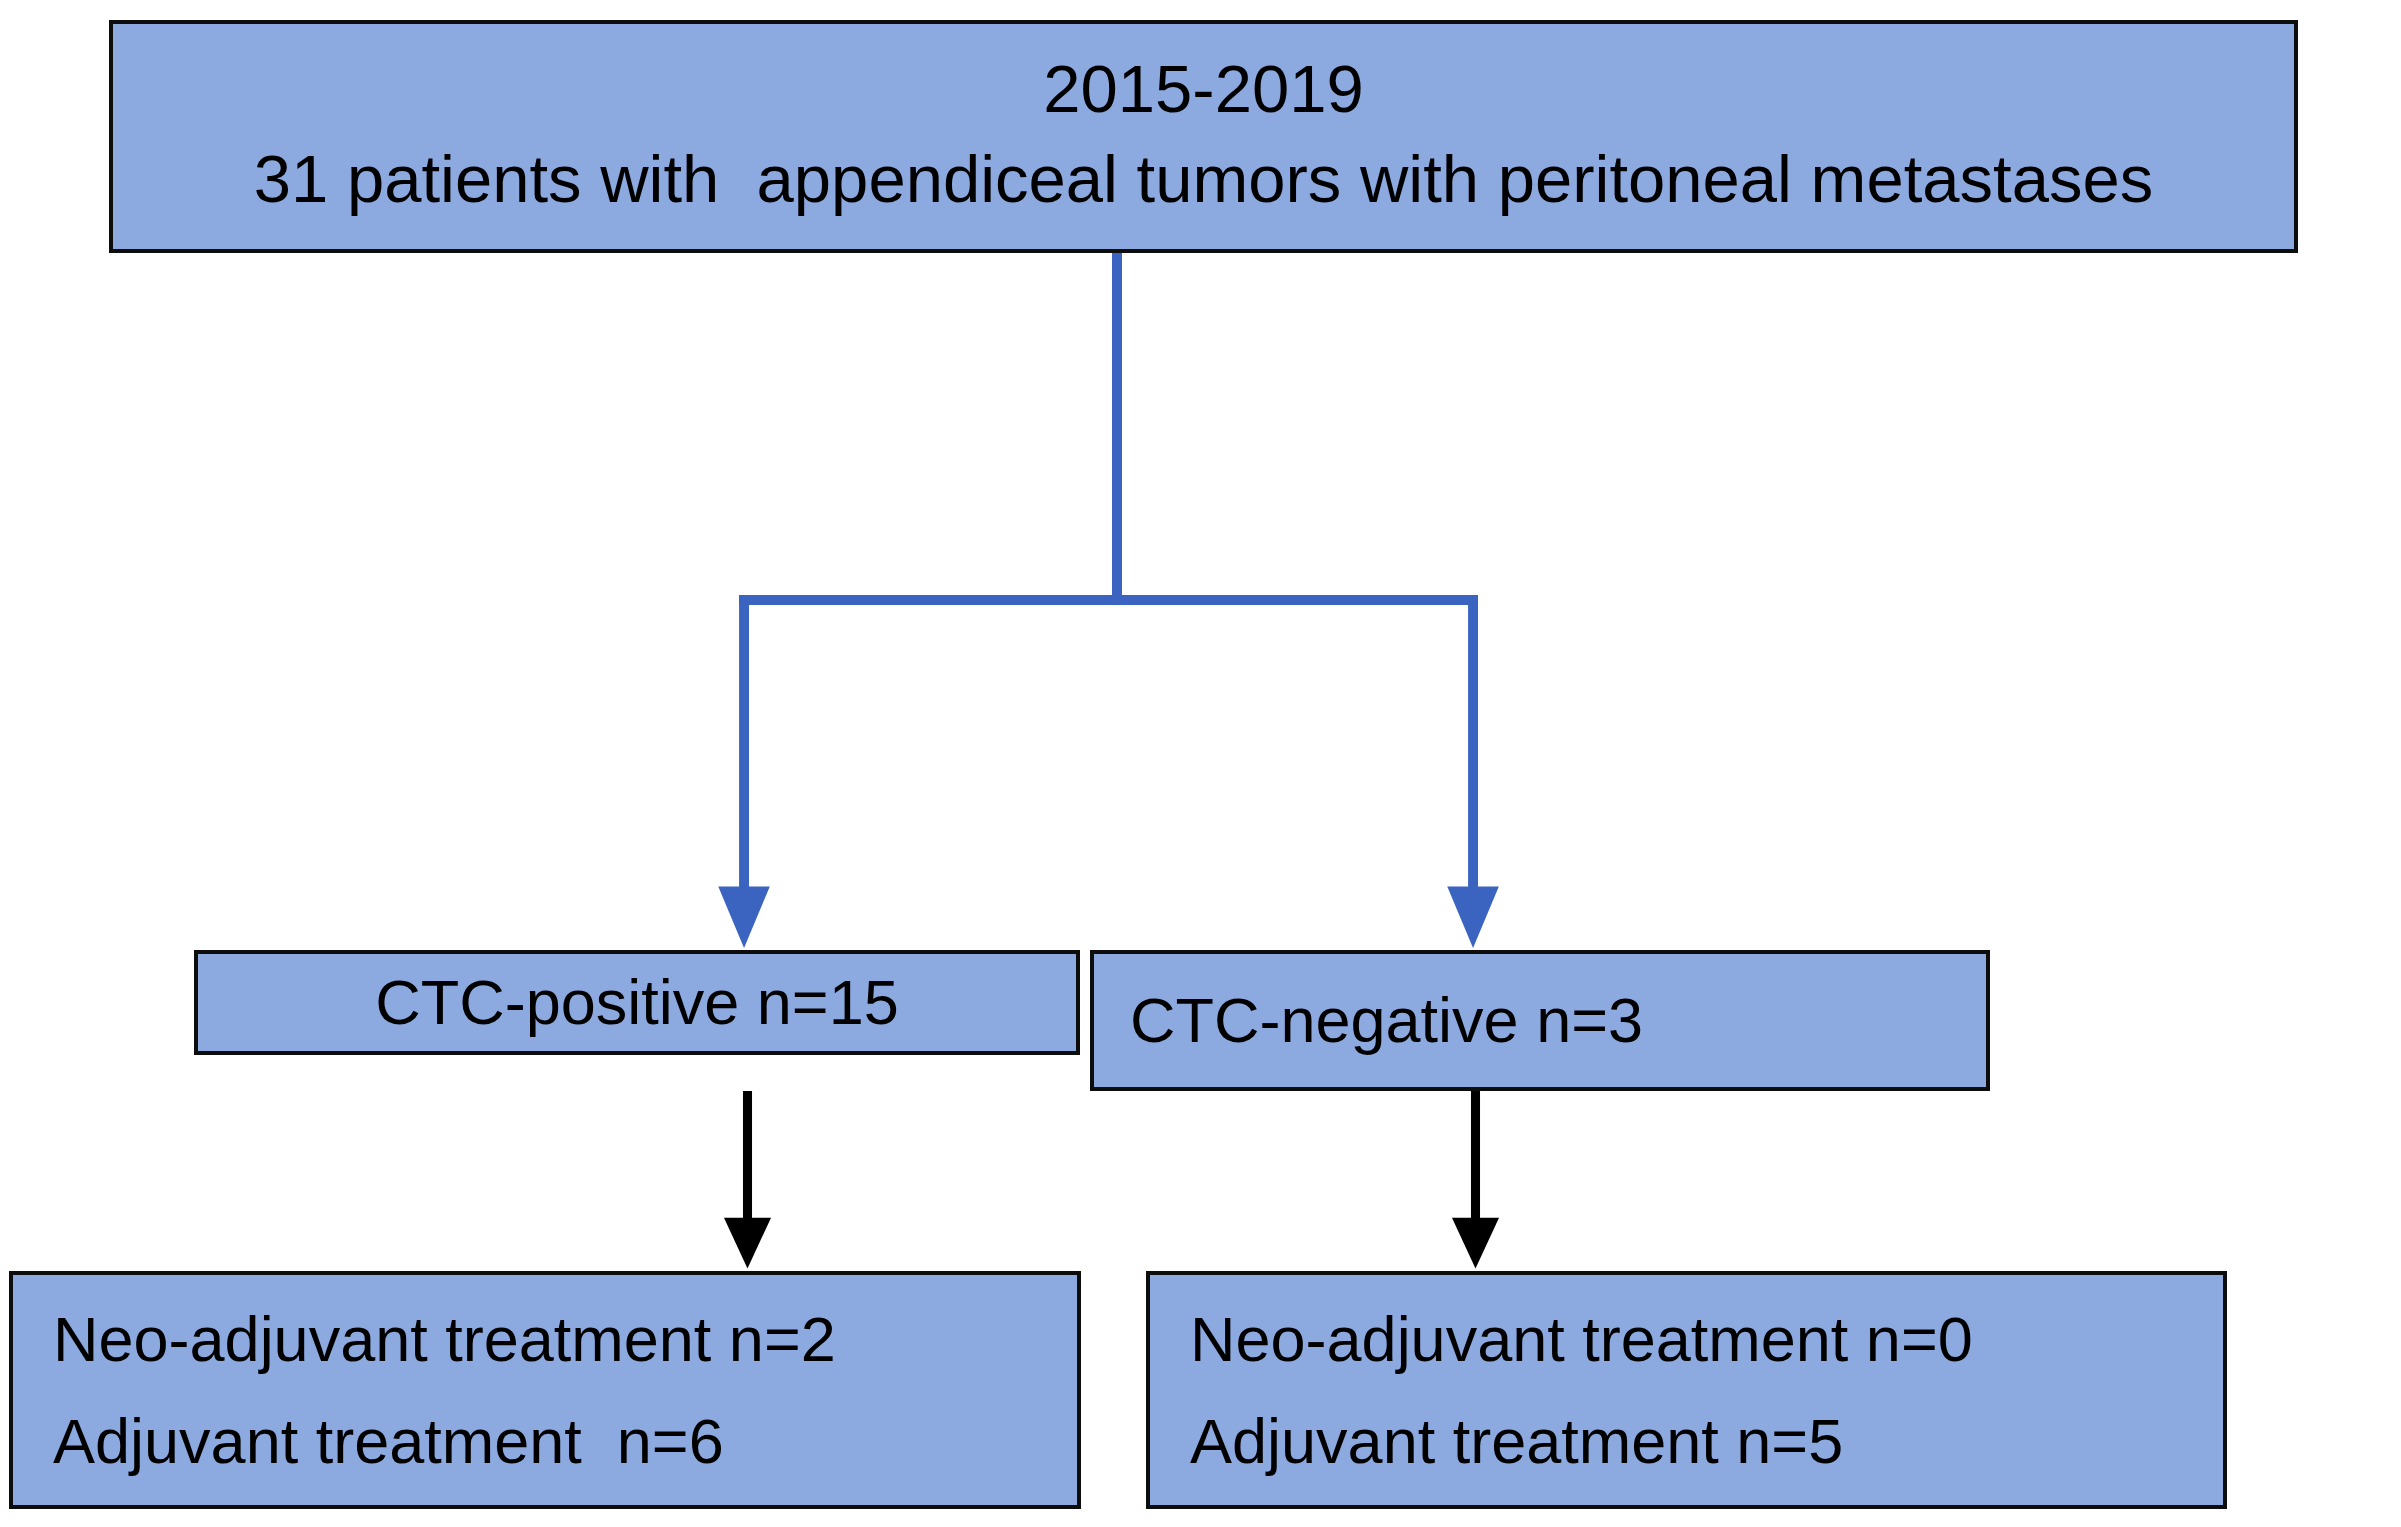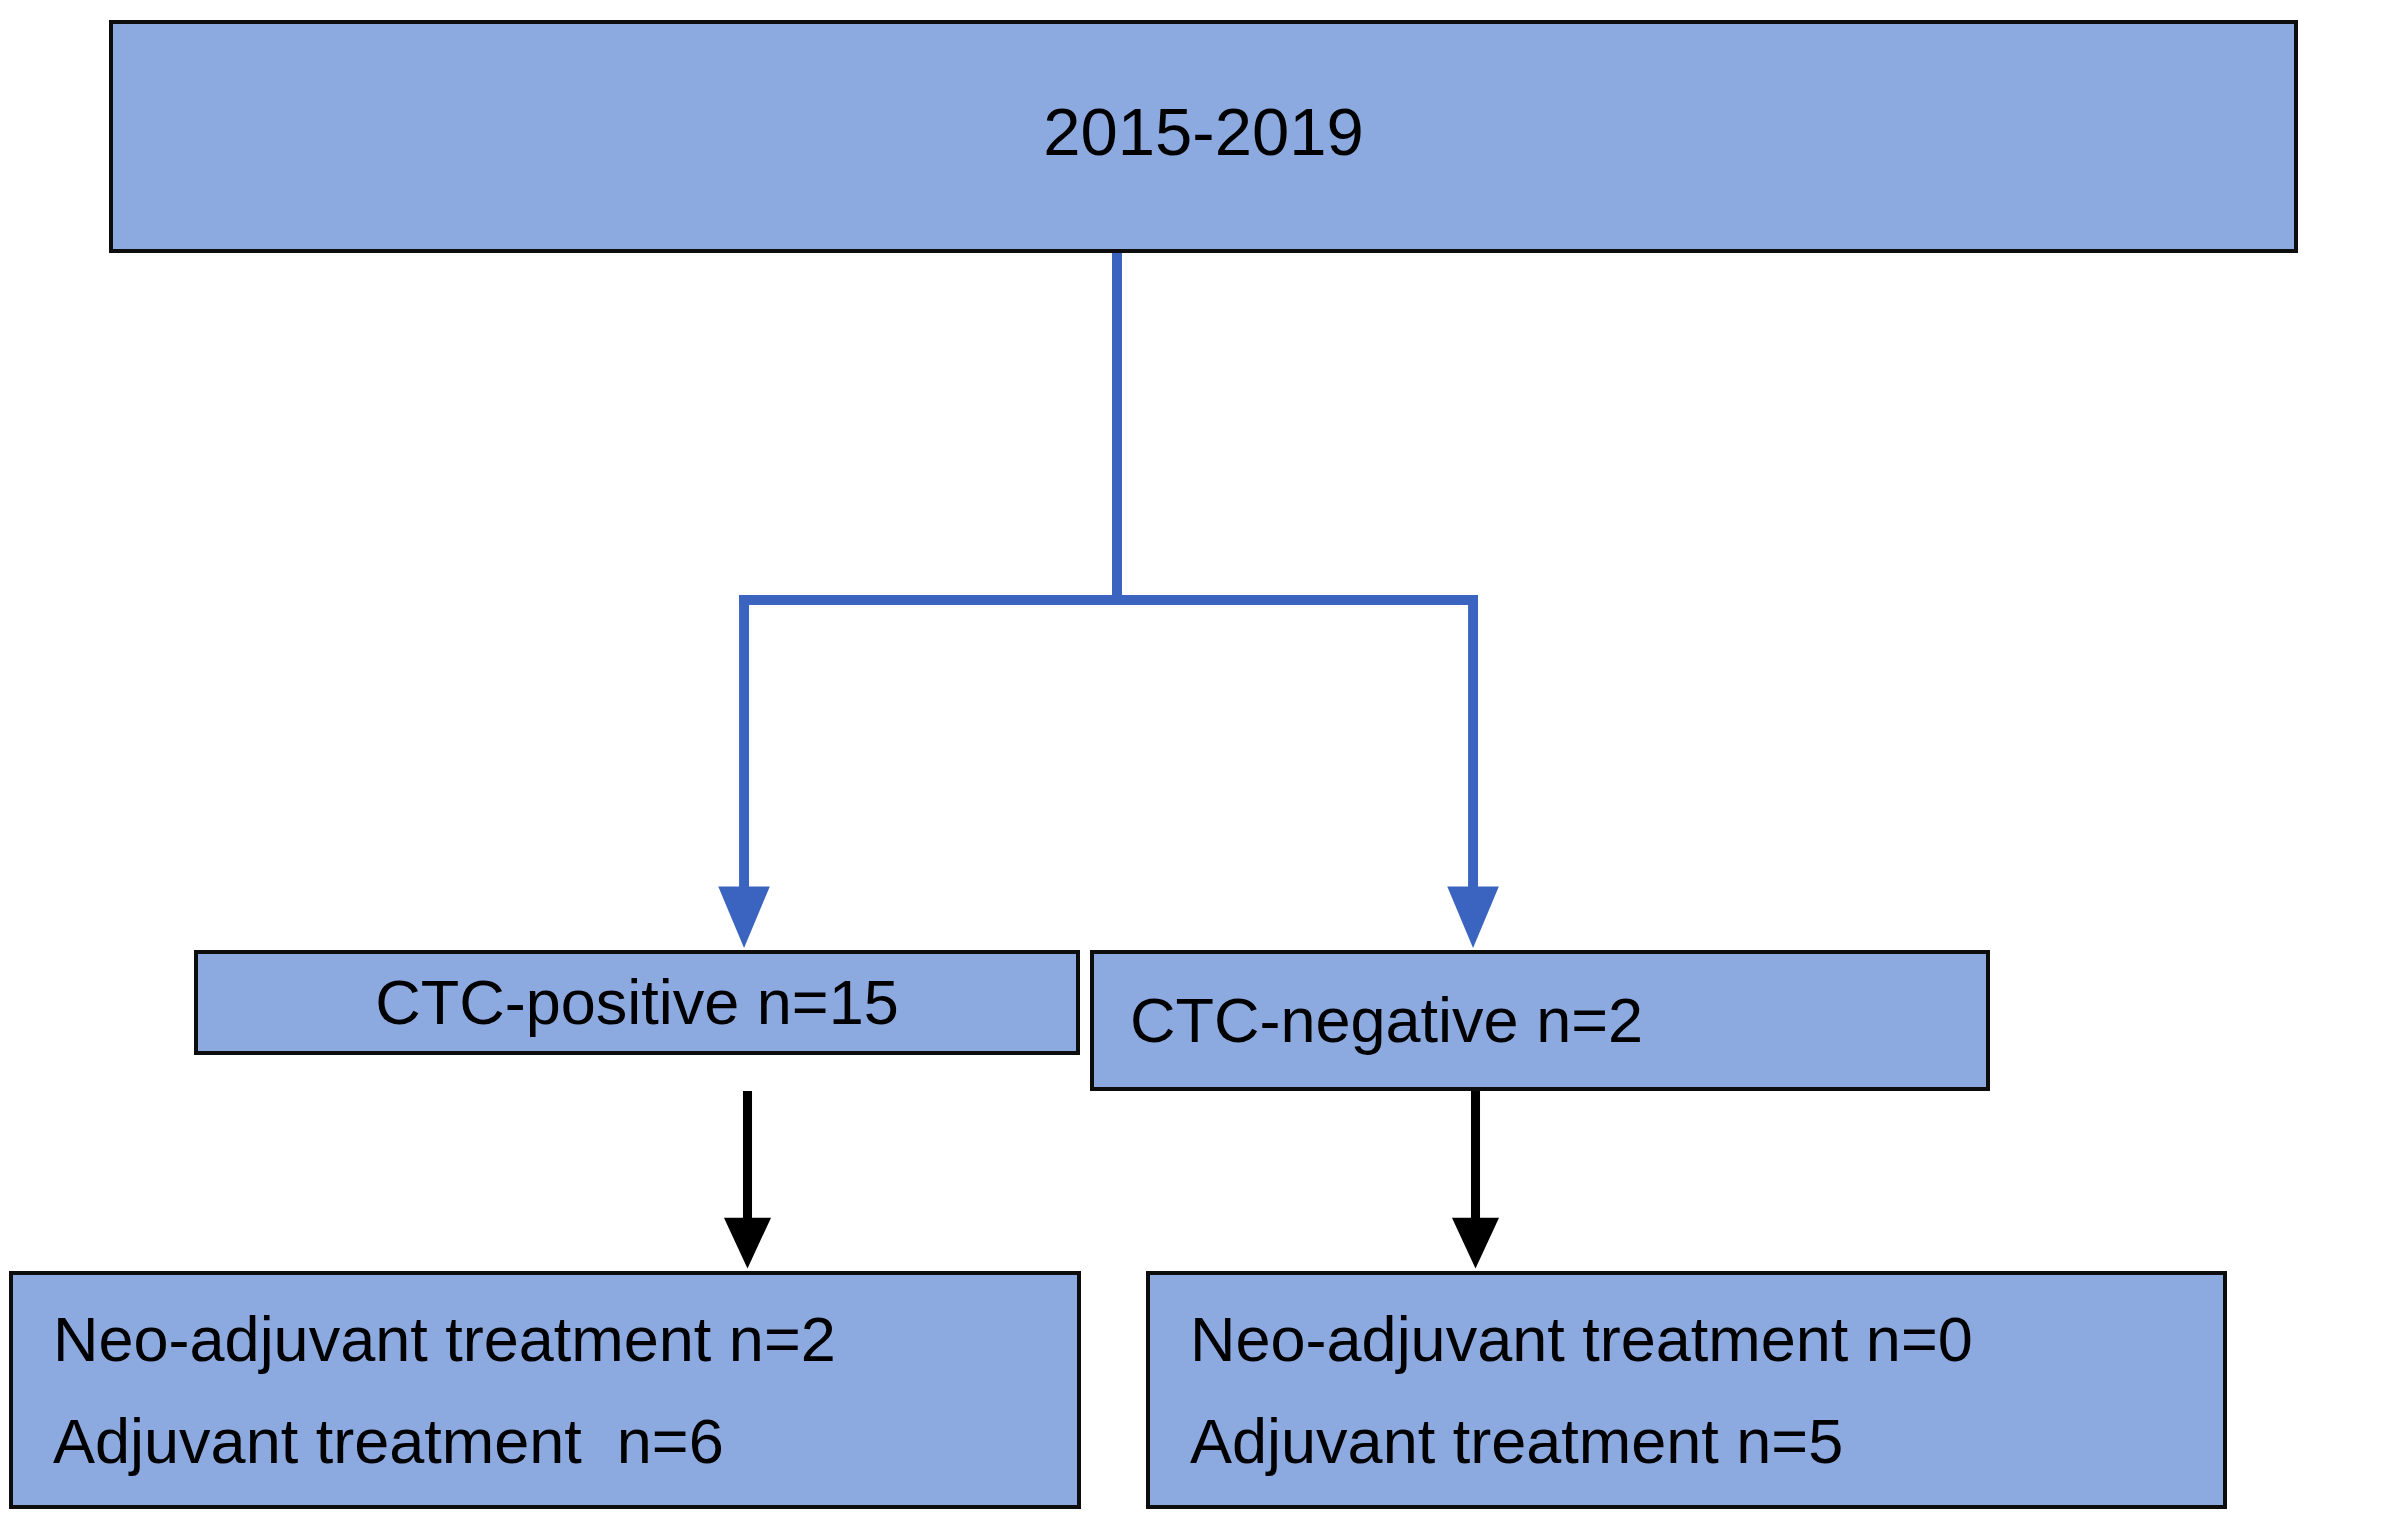--- a/index.html
+++ b/index.html
@@ -123,41 +123,42 @@
   #arrow-black-left  { left: 713px;  top: 1091px; }
   #arrow-black-right { left: 1441px; top: 1091px; }
 </style>
 </head>
 <body>
 
 <div id="canvas">
 
   <div class="flow-box" id="box-cohort">
     <span class="line l1">2015-2019</span>
+    <span class="line l2">31 patients with  appendiceal tumors with peritoneal metastases</span>
   </div>
 
   <div class="vline" id="stem-root"></div>
   <div class="hline" id="bar-split"></div>
 
   <svg class="arrow-svg" id="arrow-blue-left" width="69" height="362" viewBox="0 0 76 400">
     <rect x="32" y="0" width="11" height="330" fill="#3B64C0"></rect>
     <polygon points="37.5,390 9,322 66,322" fill="#3B64C0"></polygon>
   </svg>
 
   <svg class="arrow-svg" id="arrow-blue-right" width="69" height="362" viewBox="0 0 76 400">
     <rect x="32" y="0" width="11" height="330" fill="#3B64C0"></rect>
     <polygon points="37.5,390 9,322 66,322" fill="#3B64C0"></polygon>
   </svg>
 
   <div class="flow-box" id="box-ctc-pos">
     <span class="line">CTC-positive n=15</span>
   </div>
 
   <div class="flow-box" id="box-ctc-neg">
-    <span class="line">CTC-negative n=2</span>
+    <span class="line">CTC-negative n=3</span>
   </div>
 
   <svg class="arrow-svg" id="arrow-black-left" width="69" height="181" viewBox="0 0 76 200">
     <rect x="33" y="0" width="10" height="155" fill="#000000"></rect>
     <polygon points="38,196 12,140 64,140" fill="#000000"></polygon>
   </svg>
 
   <svg class="arrow-svg" id="arrow-black-right" width="69" height="181" viewBox="0 0 76 200">
     <rect x="33" y="0" width="10" height="155" fill="#000000"></rect>
     <polygon points="38,196 12,140 64,140" fill="#000000"></polygon>

